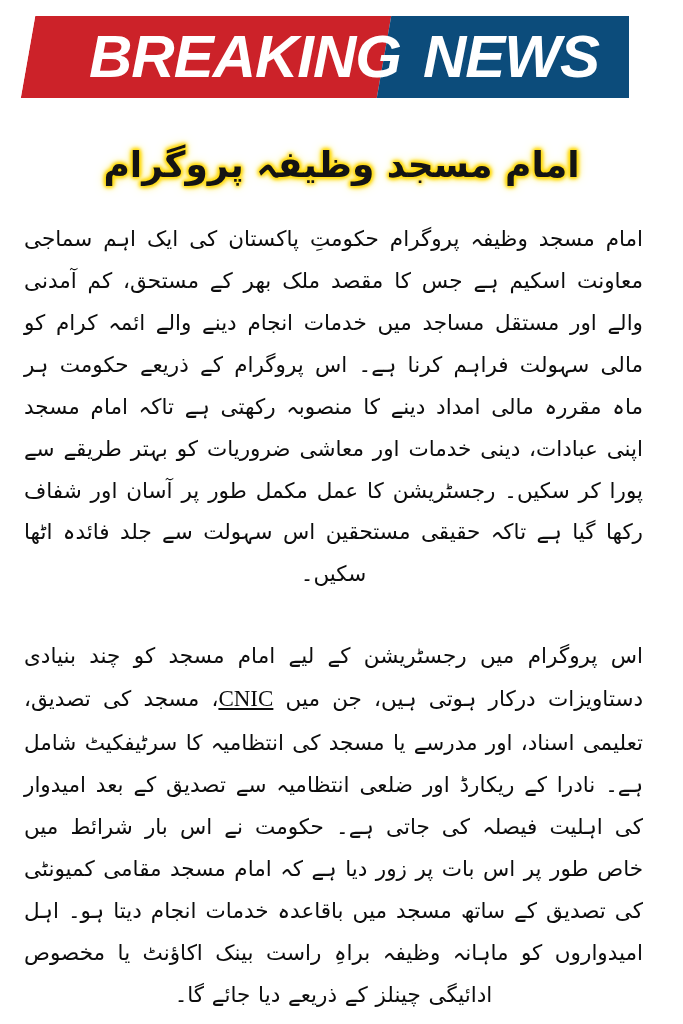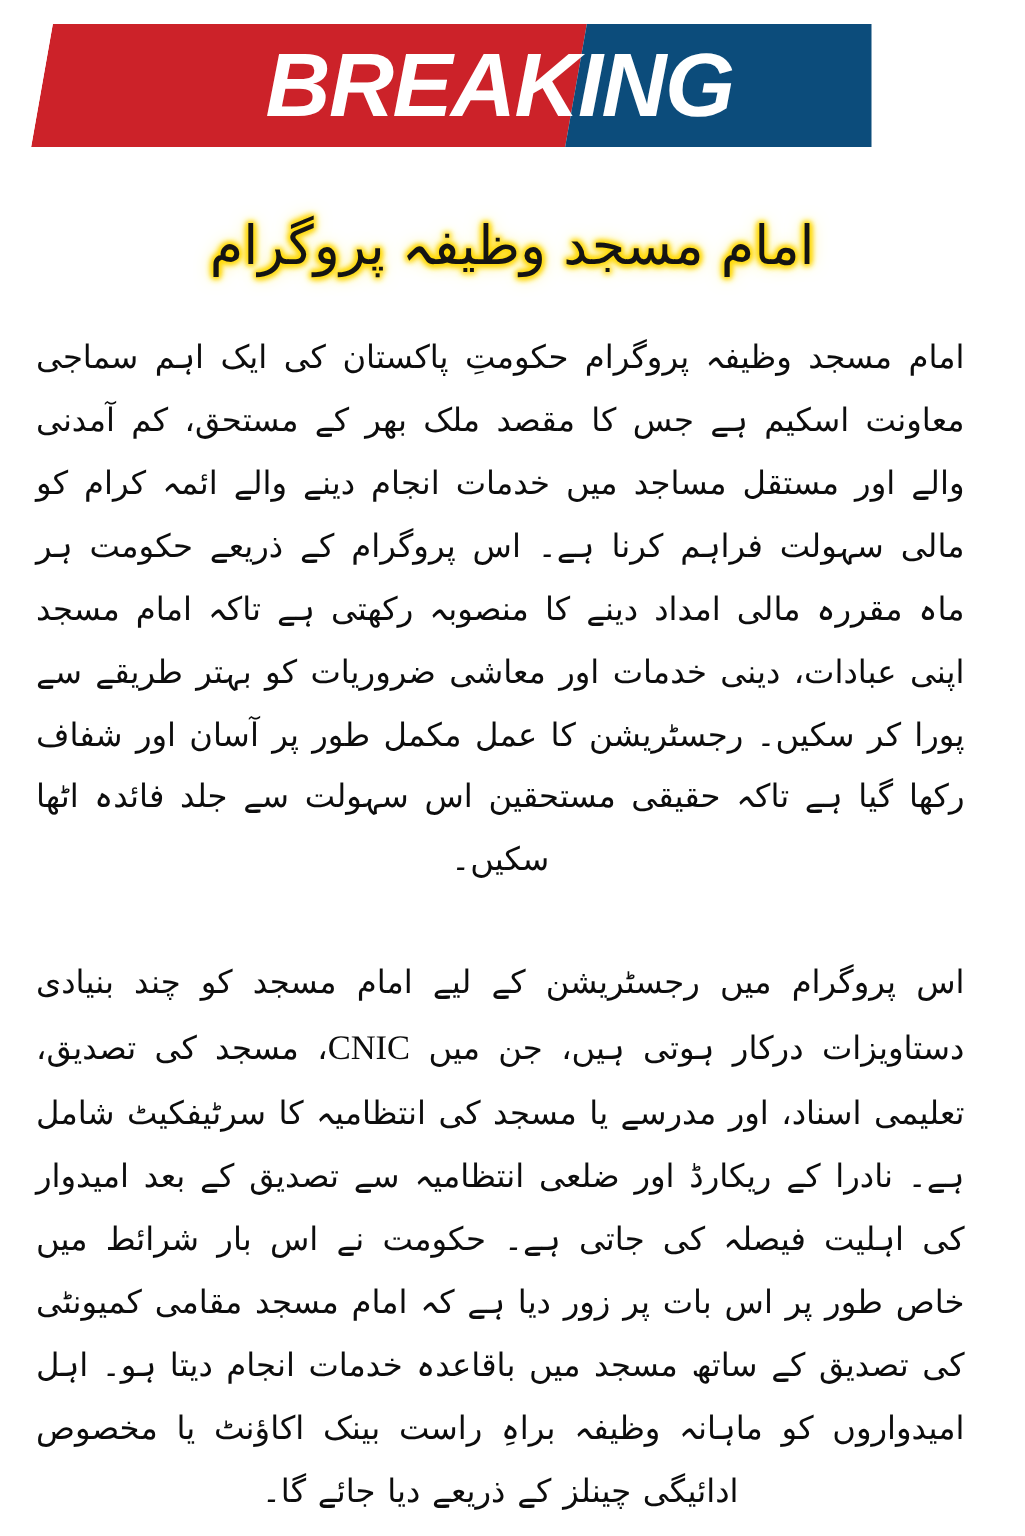--- a/index.html
+++ b/index.html
@@ -11,21 +11,21 @@
     width: 683px;
     height: 1024px;
     overflow: hidden;
     font-family: "Liberation Sans", sans-serif;
     position: relative;
   }
 
   
   .banner-wrap {
     position: relative;
-    width: 581px;
+    width: 629px;
     height: 112px;
     overflow: hidden;
   }
   .banner {
     position: absolute;
     left: 28px;
     top: 16px;
     width: 632px;
     height: 82px;
     transform: skewX(-10deg);
@@ -68,21 +68,21 @@
   .banner-word-2 { }
 
   
   .title {
     margin: 26px 0 0 0;
     text-align: center;
     direction: rtl;
     font-family: "DejaVu Sans", "Liberation Sans", sans-serif;
     font-size: 36px;
     line-height: 1.5;
-    font-weight: normal;
+    font-weight: bold;
     color: #141414;
     text-shadow:
        0 0 3px #ffd900,
        0 0 6px #ffd900,
        1px 0 4px #ffdf33,
       -1px 0 4px #ffdf33,
        0 1px 4px #ffdf33,
        0 -1px 4px #ffdf33,
        0 0 11px #ffe866;
     padding: 0 40px;
@@ -104,32 +104,34 @@
     color: #0d0d0d;
     margin: 0 16px 40px 0;
     word-spacing: 1px;
   }
   .para:last-child { margin-bottom: 0; }
   .para .latin {
     font-family: "Liberation Serif", "DejaVu Serif", serif;
     font-size: 23px;
     direction: ltr;
     unicode-bidi: embed;
+    text-decoration: underline;
   }
 </style>
 </head>
 <body>
 
 <div class="banner-wrap">
   <div class="banner">
     <div class="banner-red"></div>
     <div class="banner-blue"></div>
   </div>
   <div class="banner-text">
     <span class="banner-word-1">BREAKING</span>
+    <span class="banner-word-2">NEWS</span>
   </div>
 </div>
 
 <h1 class="title">امام مسجد وظیفہ پروگرام</h1>
 
 <div class="article">
 
   <p class="para">امام مسجد وظیفہ پروگرام حکومتِ پاکستان کی ایک اہم سماجی معاونت اسکیم ہے جس کا مقصد ملک بھر کے مستحق، کم آمدنی والے اور مستقل مساجد میں خدمات انجام دینے والے ائمہ کرام کو مالی سہولت فراہم کرنا ہے۔ اس پروگرام کے ذریعے حکومت ہر ماہ مقررہ مالی امداد دینے کا منصوبہ رکھتی ہے تاکہ امام مسجد اپنی عبادات، دینی خدمات اور معاشی ضروریات کو بہتر طریقے سے پورا کر سکیں۔ رجسٹریشن کا عمل مکمل طور پر آسان اور شفاف رکھا گیا ہے تاکہ حقیقی مستحقین اس سہولت سے جلد فائدہ اٹھا سکیں۔</p>
 
   <p class="para"><span>اس پروگرام میں رجسٹریشن کے لیے امام مسجد کو چند بنیادی دستاویزات درکار ہوتی ہیں، جن میں </span><span class="latin">CNIC</span><span>، مسجد کی تصدیق، تعلیمی اسناد، اور مدرسے یا مسجد کی انتظامیہ کا سرٹیفکیٹ شامل ہے۔ نادرا کے ریکارڈ اور ضلعی انتظامیہ سے تصدیق کے بعد امیدوار کی اہلیت فیصلہ کی جاتی ہے۔ حکومت نے اس بار شرائط میں خاص طور پر اس بات پر زور دیا ہے کہ امام مسجد مقامی کمیونٹی کی تصدیق کے ساتھ مسجد میں باقاعدہ خدمات انجام دیتا ہو۔ اہل امیدواروں کو ماہانہ وظیفہ براہِ راست بینک اکاؤنٹ یا مخصوص ادائیگی چینلز کے ذریعے دیا جائے گا۔</span></p>

